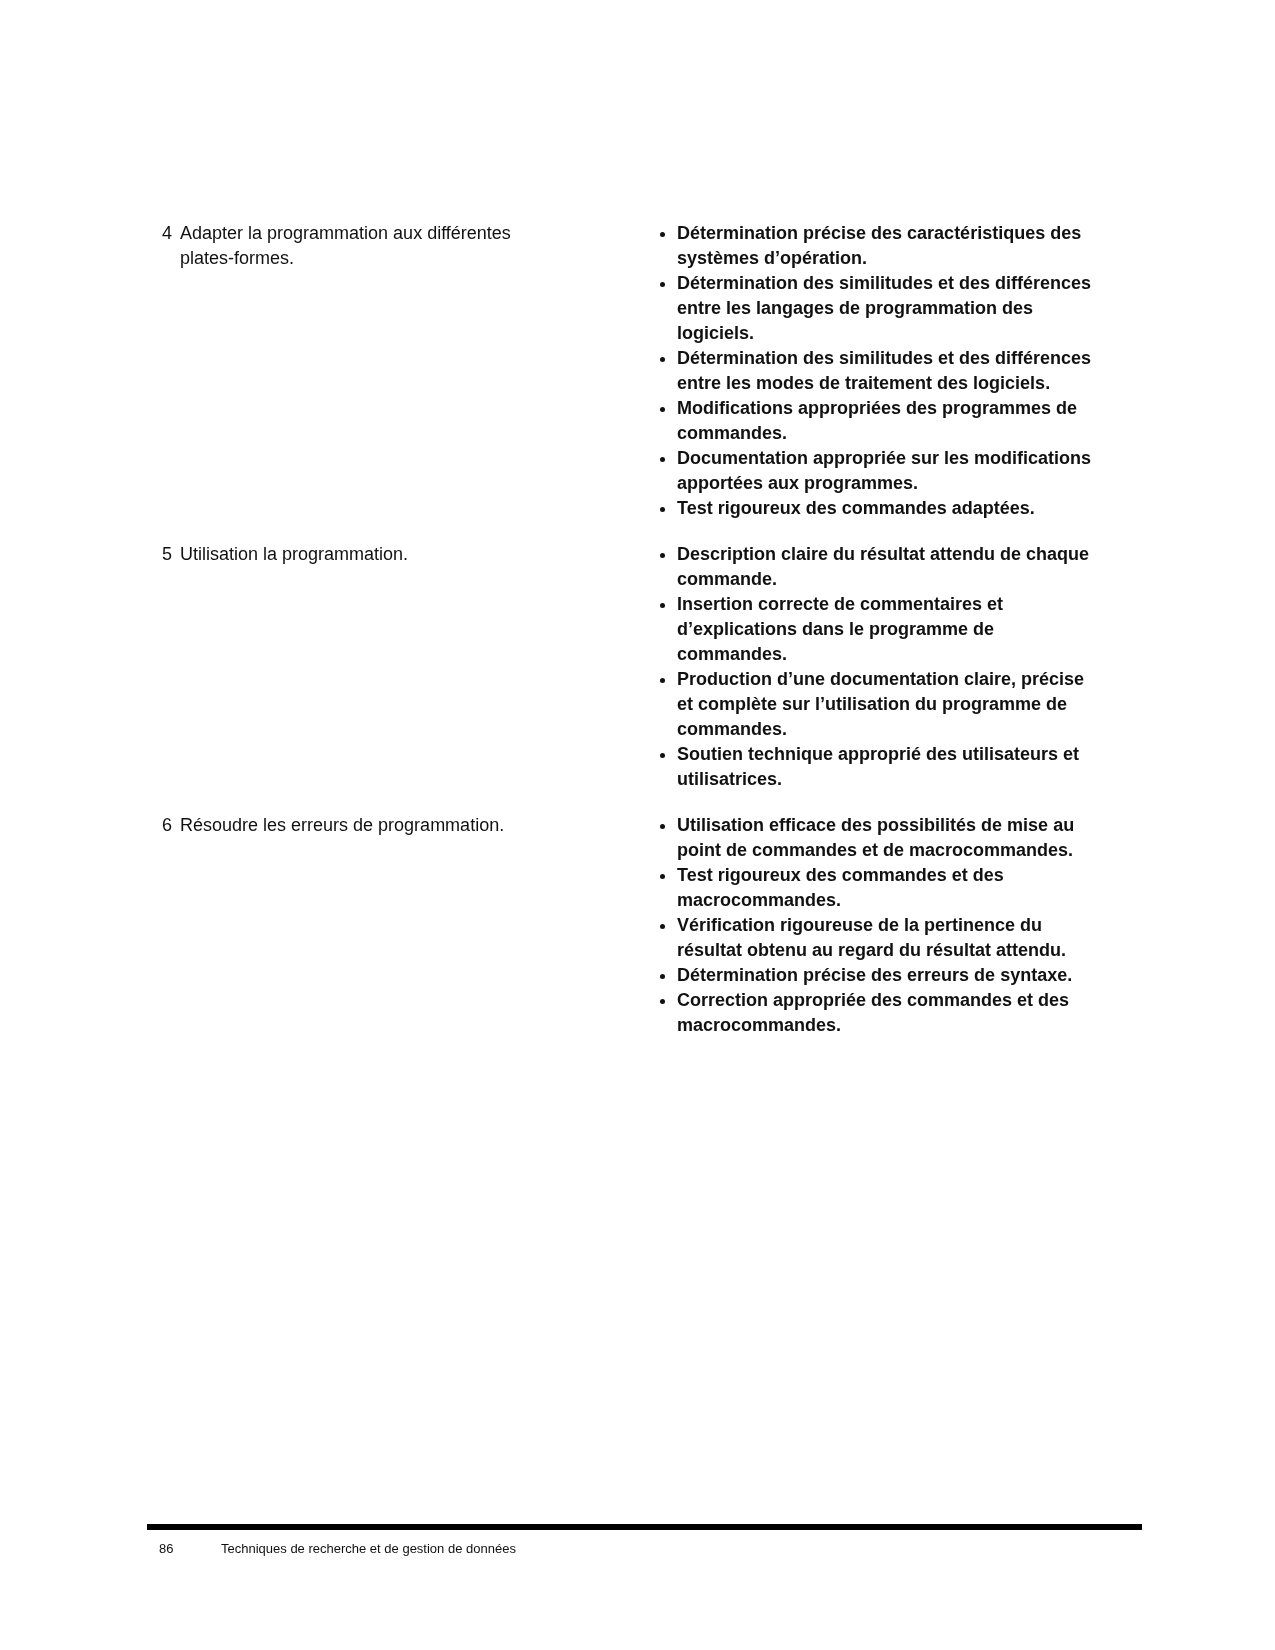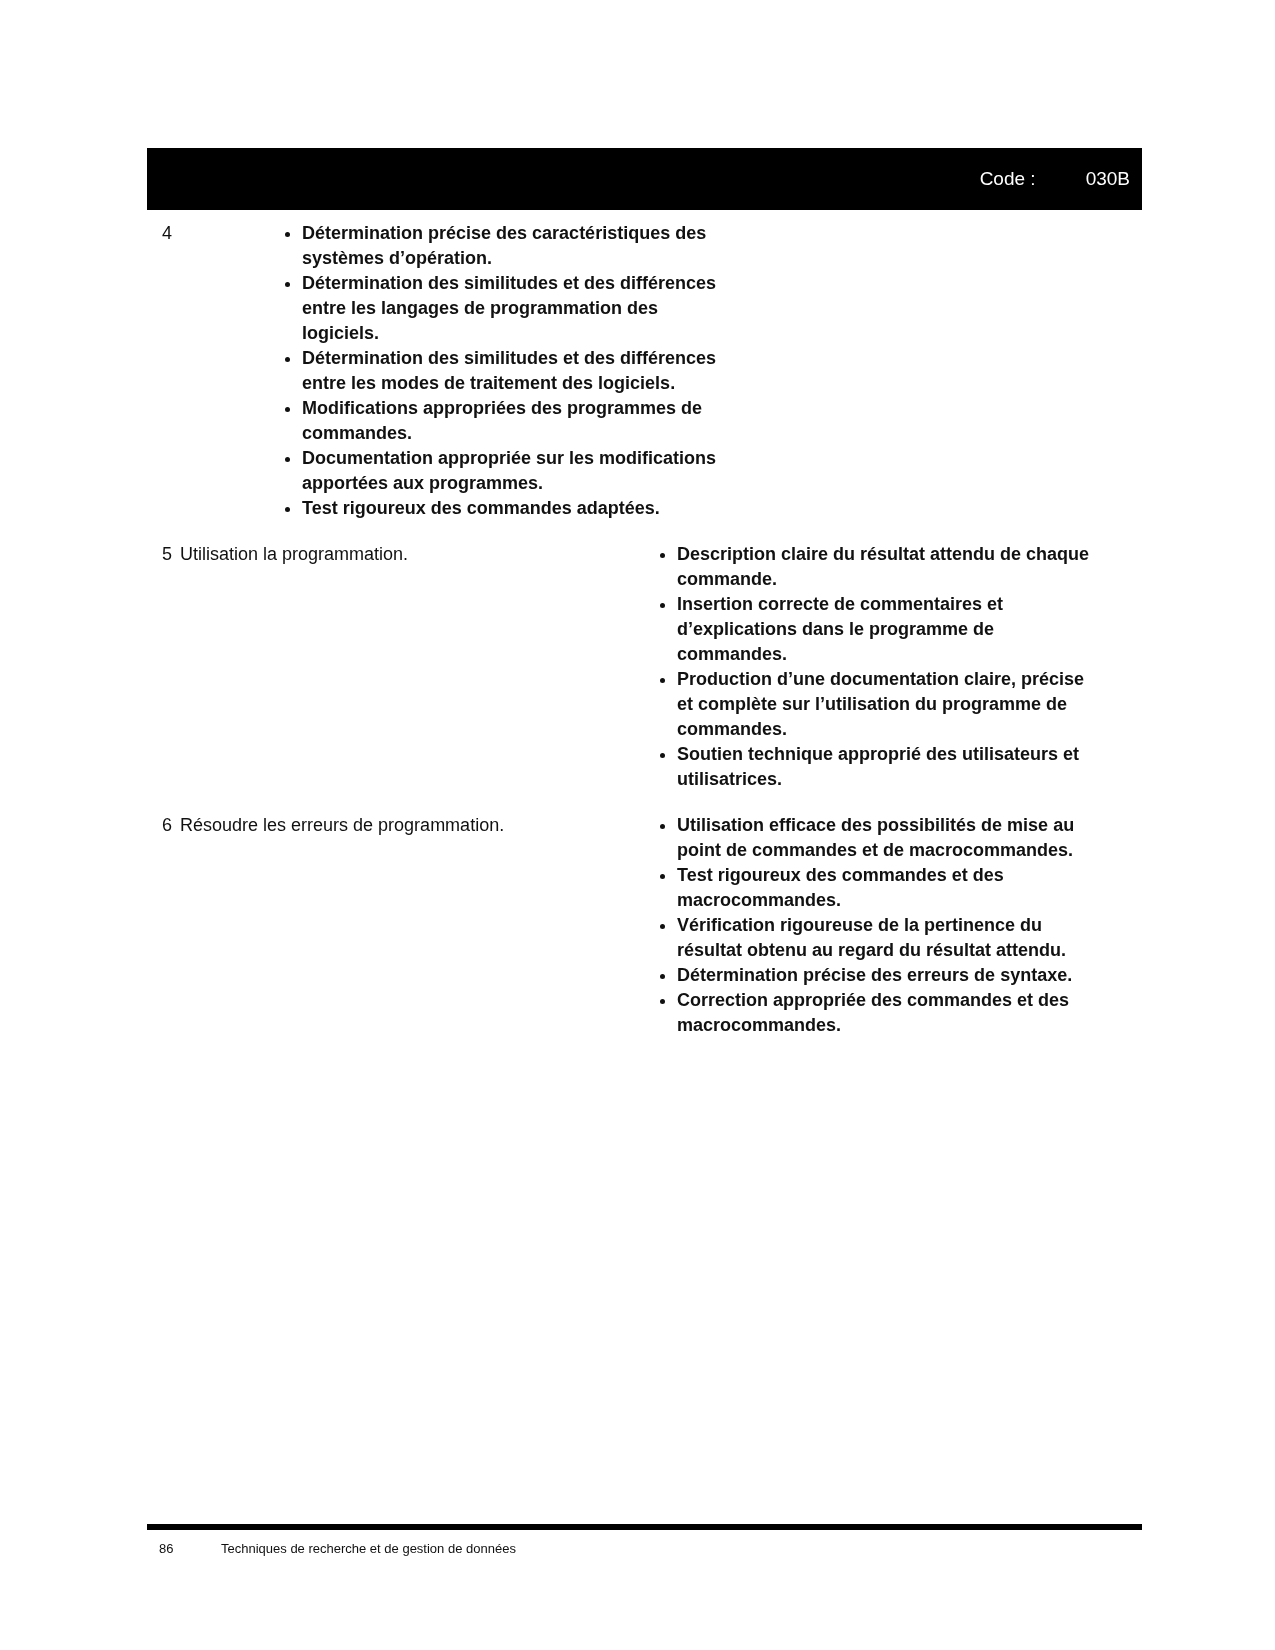--- a/index.html
+++ b/index.html
@@ -75,29 +75,27 @@
     font-size: 13px;
     line-height: 16px;
   }
   .pagenum { flex: none; width: 62px; padding-left: 2px; }
 </style>
 </head>
 <body>
 
 <div class="page">
 
-  <header class="code-bar">
-    <span class="code-label">Code :</span>
-    <span class="code-value">030B</span>
-  </header>
 
   <main class="content">
 
     <section class="row">
       <div class="num">4</div>
+      <div class="objective">Adapter la programmation aux différentes
+plates-formes.</div>
       <ul class="criteria">
         <li>Détermination précise des caractéristiques des
 systèmes d’opération.</li>
         <li>Détermination des similitudes et des différences
 entre les langages de programmation des
 logiciels.</li>
         <li>Détermination des similitudes et des différences
 entre les modes de traitement des logiciels.</li>
         <li>Modifications appropriées des programmes de
 commandes.</li>

